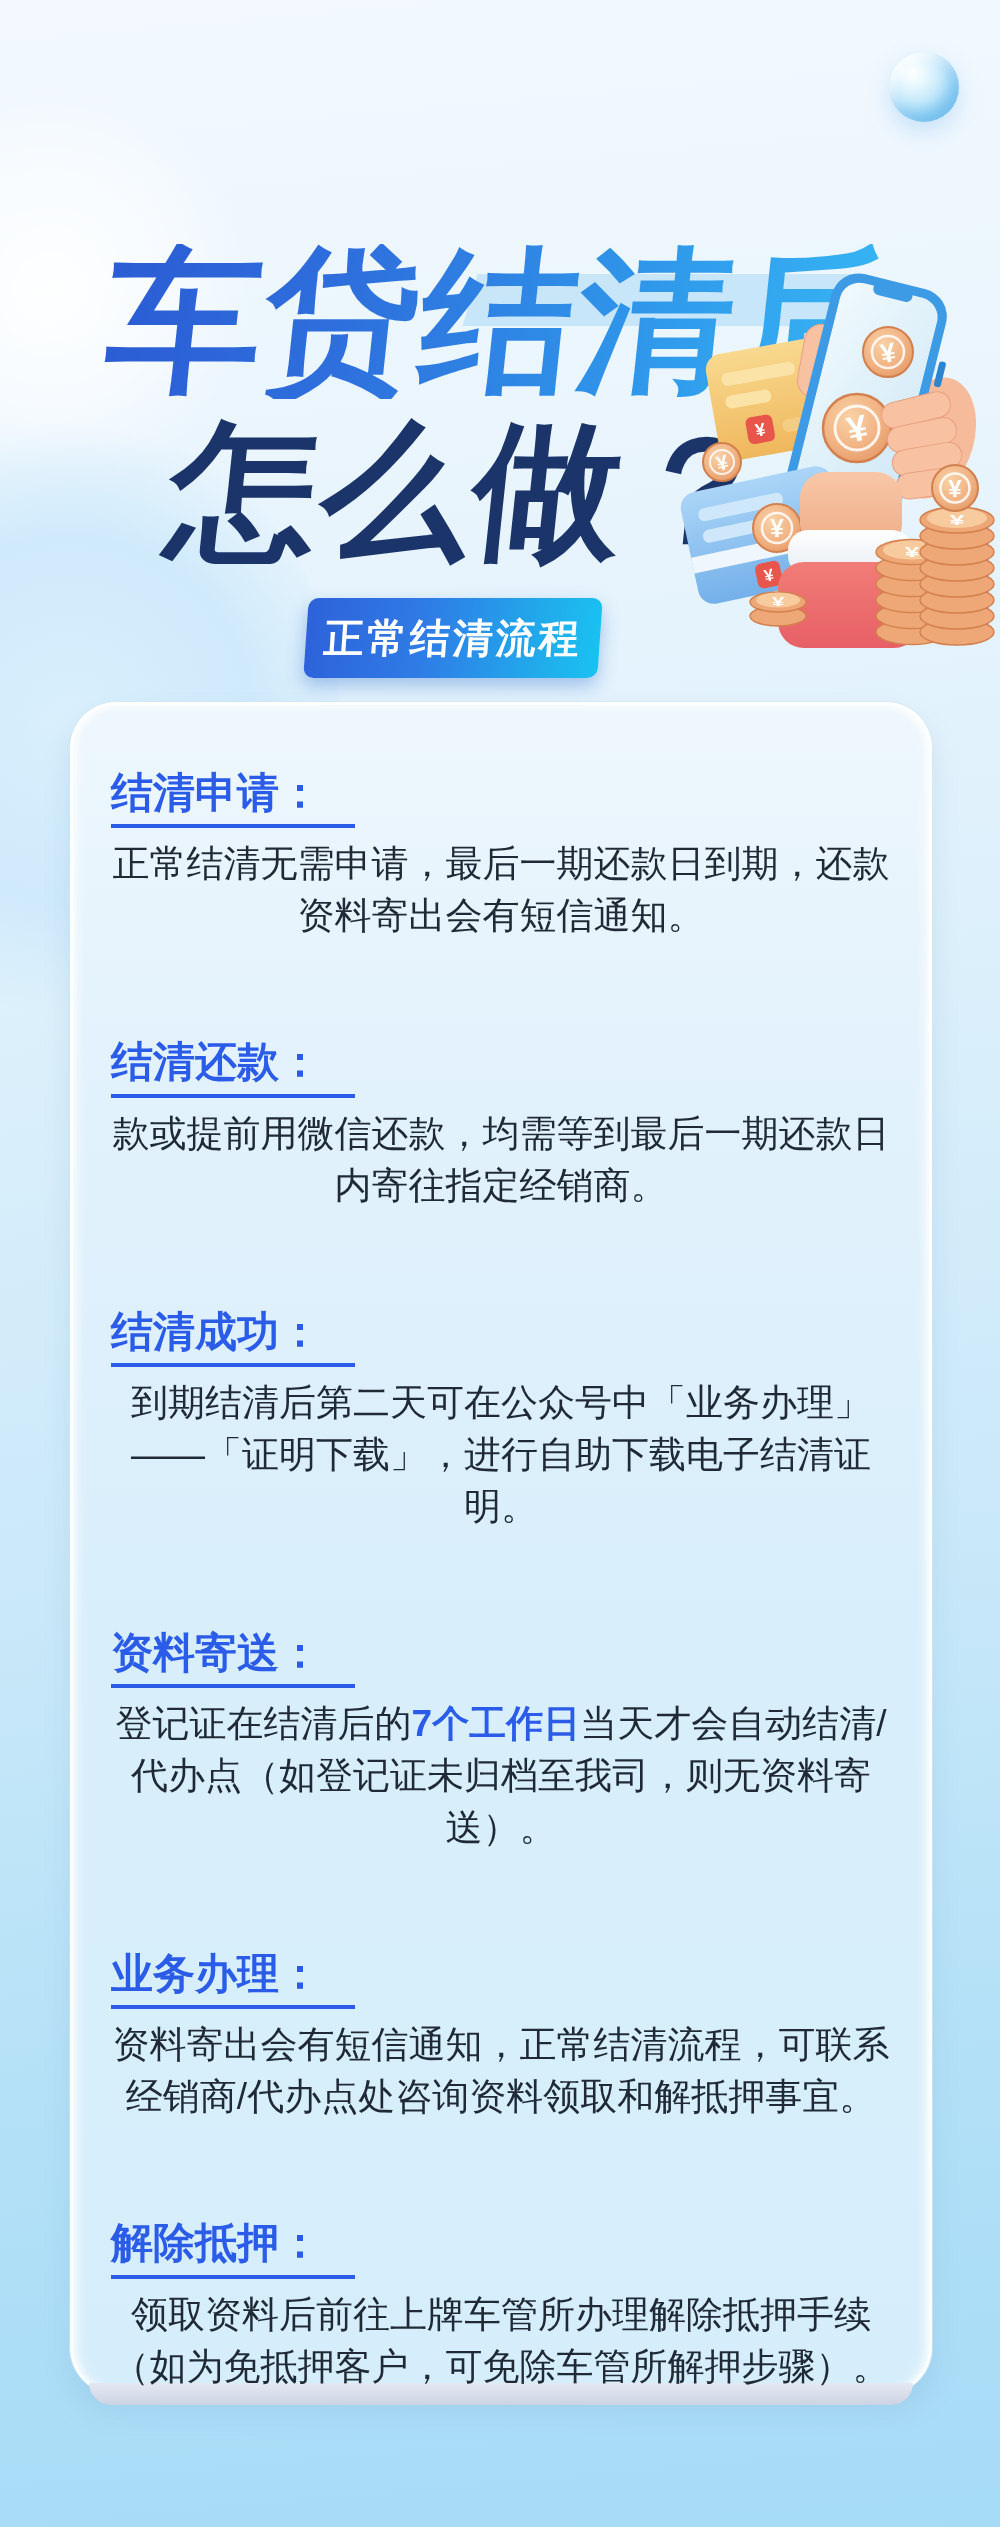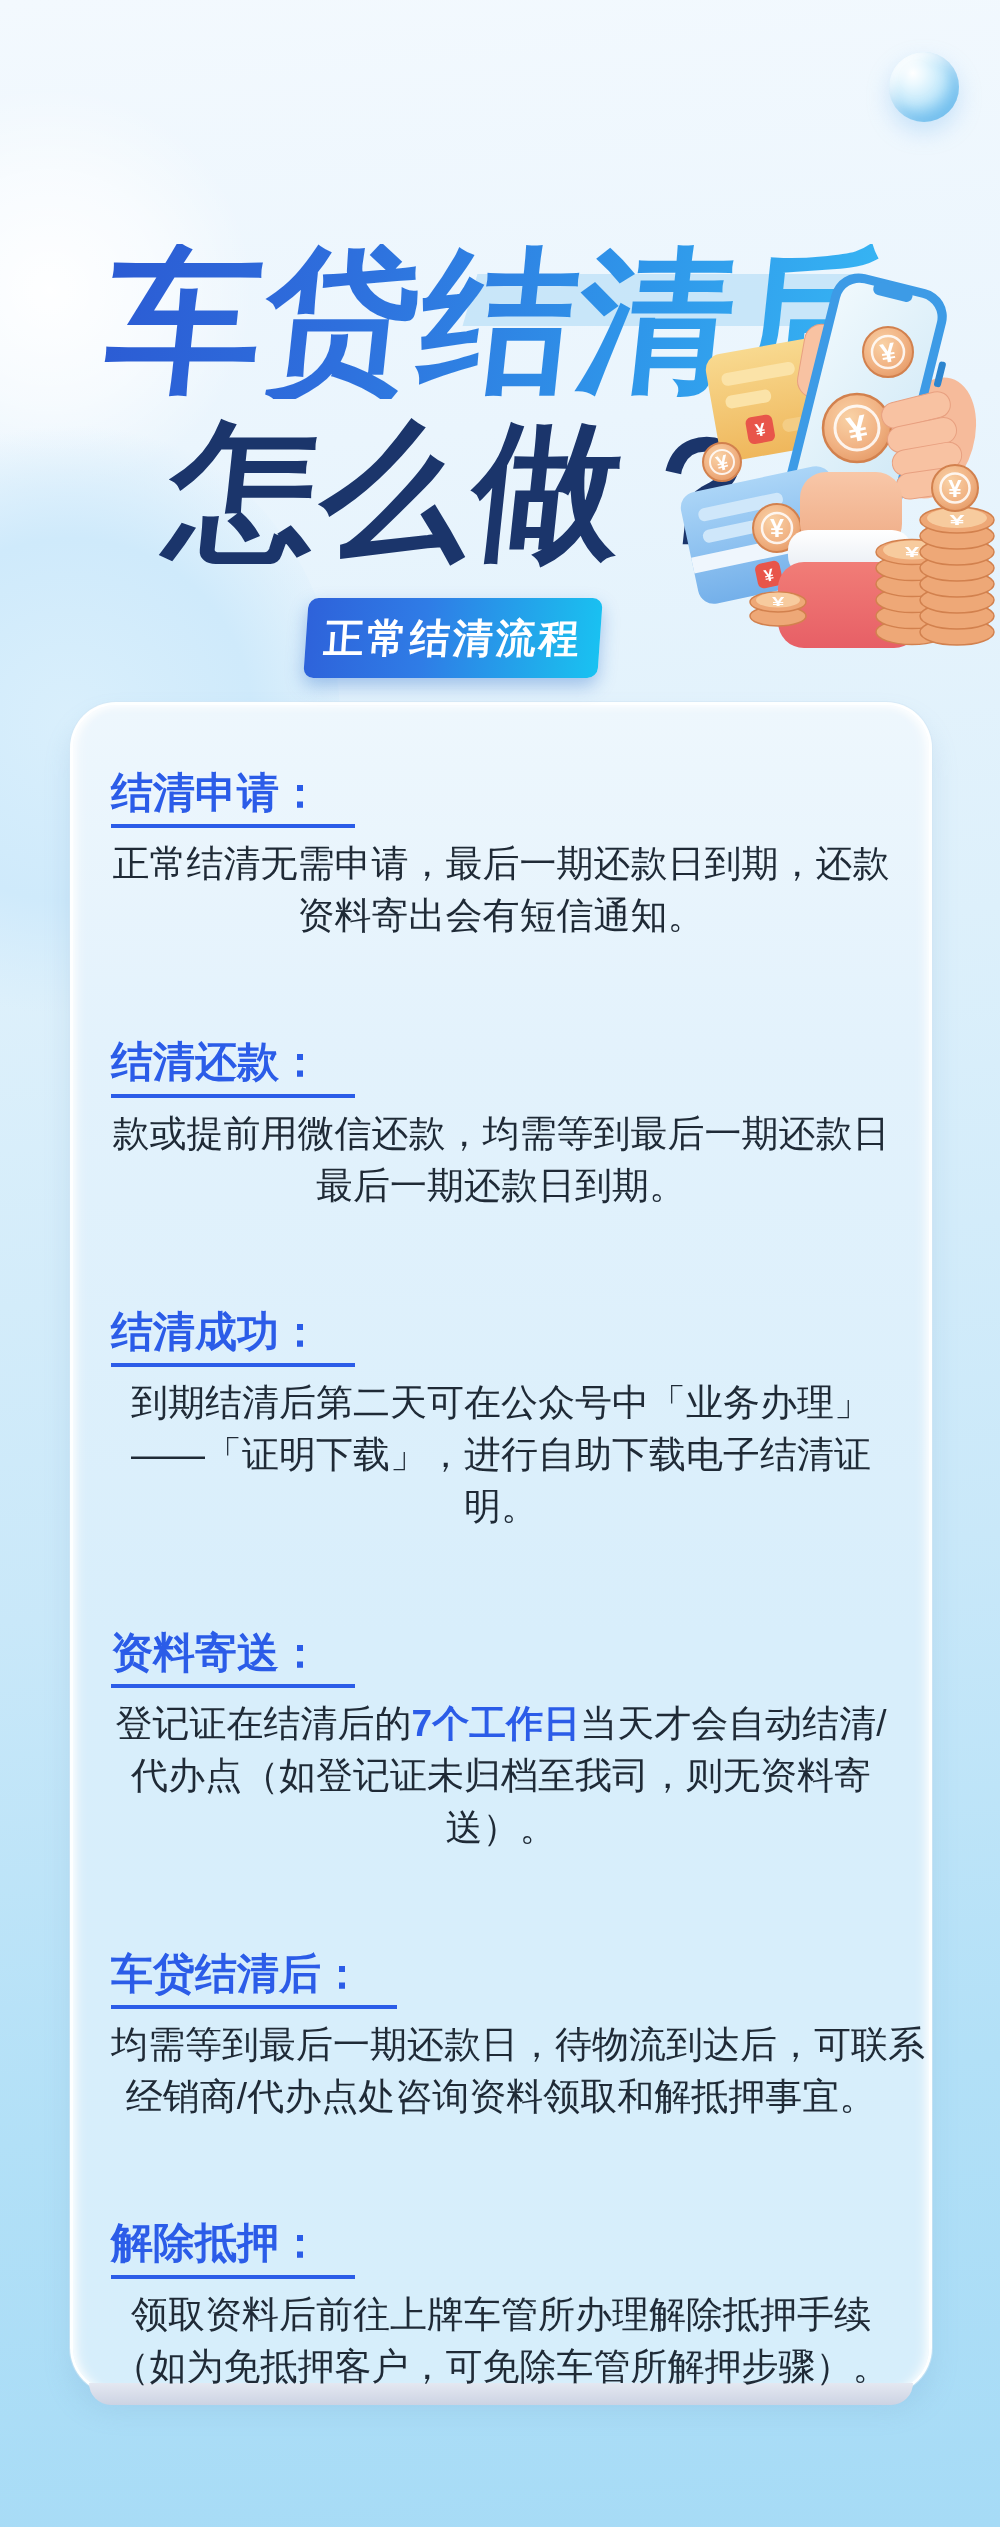--- a/index.html
+++ b/index.html
@@ -198,21 +198,21 @@
     <p class="sec-line"><span class="seg-pre">正常结清无需申请，最后一期还款日到期，还款</span><span class="seg-hl hl"></span><span class="seg-post"></span></p>
             <p class="sec-line"><span class="seg-pre">资料寄出会有短信通知。</span><span class="seg-hl hl"></span><span class="seg-post"></span></p>
           </div>
   </section>
 
   <section class="sec">
     <h2 class="sec-title"><span class="sec-title-text">结清还款：</span></h2>
     <div class="sec-body">
 
             <p class="sec-line"><span class="seg-pre">款或提前用微信还款，均需等到最后一期还款日</span><span class="seg-hl hl"></span><span class="seg-post"></span></p>
-            <p class="sec-line"><span class="seg-pre">最后一期还款日到期。</span><span class="seg-hl hl"></span><span class="seg-post"></span></p>
+            <p class="sec-line"><span class="seg-pre">内寄往指定经销商。</span><span class="seg-hl hl"></span><span class="seg-post"></span></p>
           </div>
   </section>
 
   <section class="sec">
     <h2 class="sec-title"><span class="sec-title-text">结清成功：</span></h2>
     <div class="sec-body">
 
     <p class="sec-line"><span class="seg-pre">到期结清后第二天可在公众号中「业务办理」</span><span class="seg-hl hl"></span><span class="seg-post"></span></p>
             <p class="sec-line"><span class="seg-pre">——「证明下载」，进行自助下载电子结清证</span><span class="seg-hl hl"></span><span class="seg-post"></span></p>
             <p class="sec-line"><span class="seg-pre">明。</span><span class="seg-hl hl"></span><span class="seg-post"></span></p>
@@ -223,24 +223,24 @@
     <h2 class="sec-title"><span class="sec-title-text">资料寄送：</span></h2>
     <div class="sec-body">
 
     <p class="sec-line"><span class="seg-pre">登记证在结清后的</span><span class="seg-hl hl">7个工作日</span><span class="seg-post">当天才会自动结清/</span></p>
             <p class="sec-line"><span class="seg-pre">代办点（如登记证未归档至我司，则无资料寄</span><span class="seg-hl hl"></span><span class="seg-post"></span></p>
             <p class="sec-line"><span class="seg-pre">送）。</span><span class="seg-hl hl"></span><span class="seg-post"></span></p>
           </div>
   </section>
 
   <section class="sec">
-    <h2 class="sec-title"><span class="sec-title-text">车贷结清后：</span></h2>
-    <div class="sec-body">
-
-    <p class="sec-line"><span class="seg-pre">均需等到最后一期还款日，待物流到达后，可联系</span><span class="seg-hl hl"></span><span class="seg-post"></span></p>
+    <h2 class="sec-title"><span class="sec-title-text">业务办理：</span></h2>
+    <div class="sec-body">
+
+    <p class="sec-line"><span class="seg-pre">资料寄出会有短信通知，正常结清流程，可联系</span><span class="seg-hl hl"></span><span class="seg-post"></span></p>
             <p class="sec-line"><span class="seg-pre">经销商/代办点处咨询资料领取和解抵押事宜。</span><span class="seg-hl hl"></span><span class="seg-post"></span></p>
           </div>
   </section>
 
   <section class="sec">
     <h2 class="sec-title"><span class="sec-title-text">解除抵押：</span></h2>
     <div class="sec-body">
 
     <p class="sec-line"><span class="seg-pre">领取资料后前往上牌车管所办理解除抵押手续</span><span class="seg-hl hl"></span><span class="seg-post"></span></p>
             <p class="sec-line"><span class="seg-pre">（如为免抵押客户，可免除车管所解押步骤）。</span><span class="seg-hl hl"></span><span class="seg-post"></span></p>

